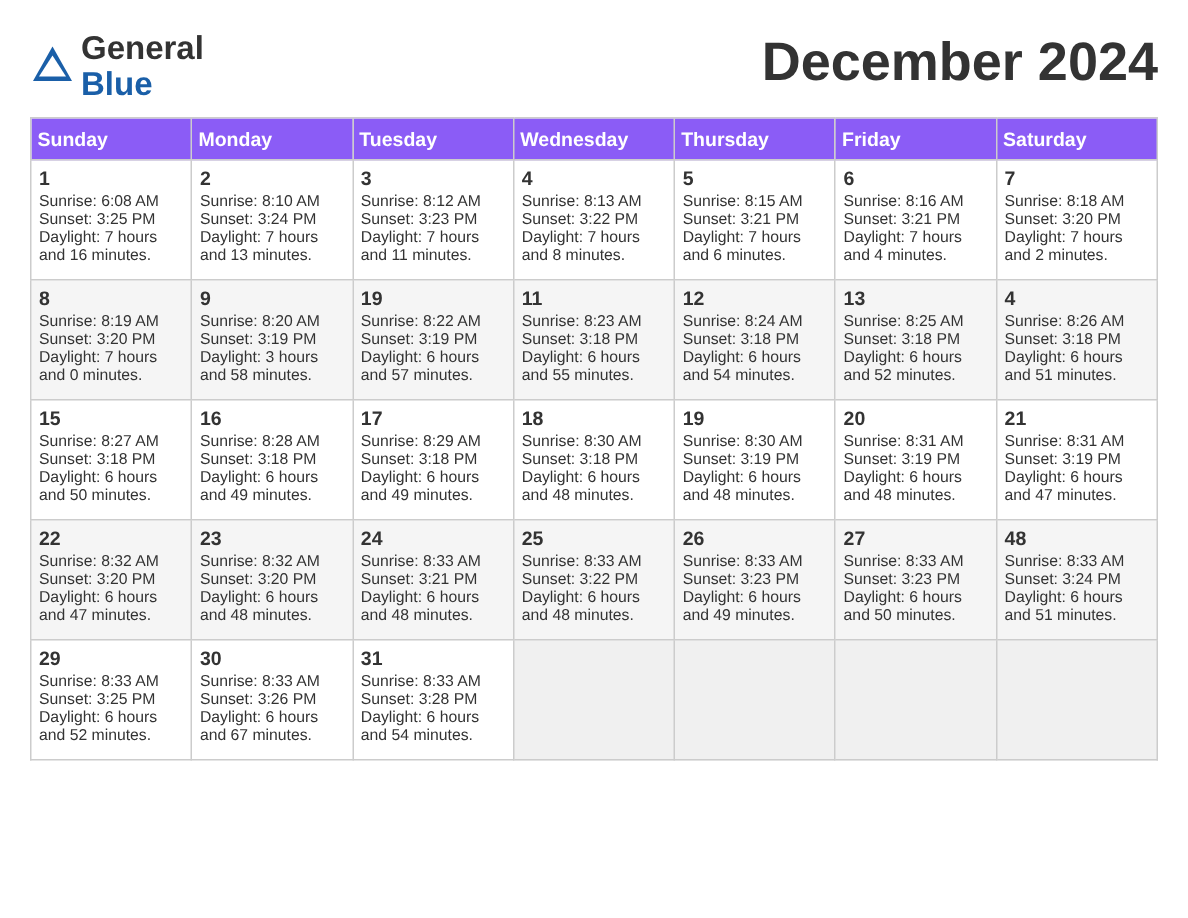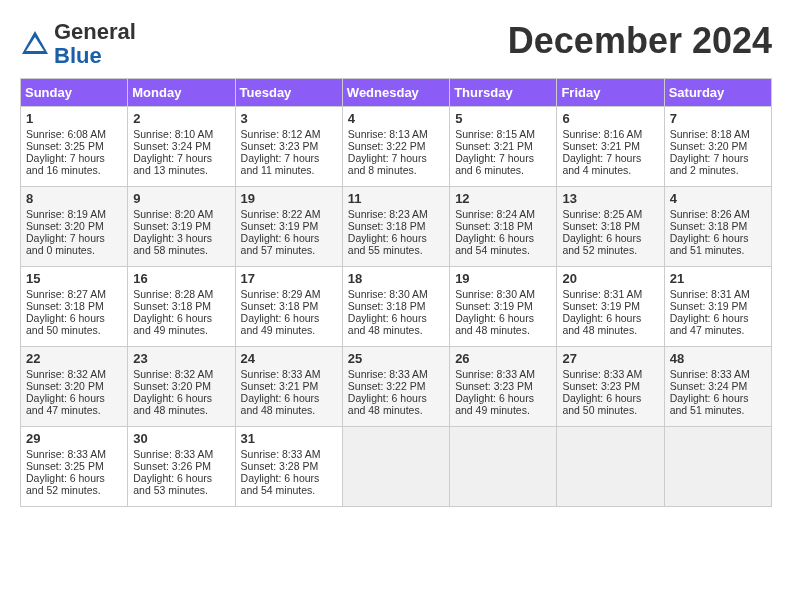--- a/index.html
+++ b/index.html
@@ -295,21 +295,21 @@
         <td>
           <span class="day-number">29</span>
           <div>Sunrise: 8:33 AM</div>
           <div>Sunset: 3:25 PM</div>
           <div>Daylight: 6 hours and 52 minutes.</div>
         </td>
         <td>
           <span class="day-number">30</span>
           <div>Sunrise: 8:33 AM</div>
           <div>Sunset: 3:26 PM</div>
-          <div>Daylight: 6 hours and 53 minutes.</div>
+          <div>Daylight: 6 hours and 67 minutes.</div>
         </td>
         <td>
           <span class="day-number">31</span>
           <div>Sunrise: 8:33 AM</div>
           <div>Sunset: 3:28 PM</div>
           <div>Daylight: 6 hours and 54 minutes.</div>
         </td>
         <td class="cell-empty"></td>
         <td class="cell-empty"></td>
         <td class="cell-empty"></td>

